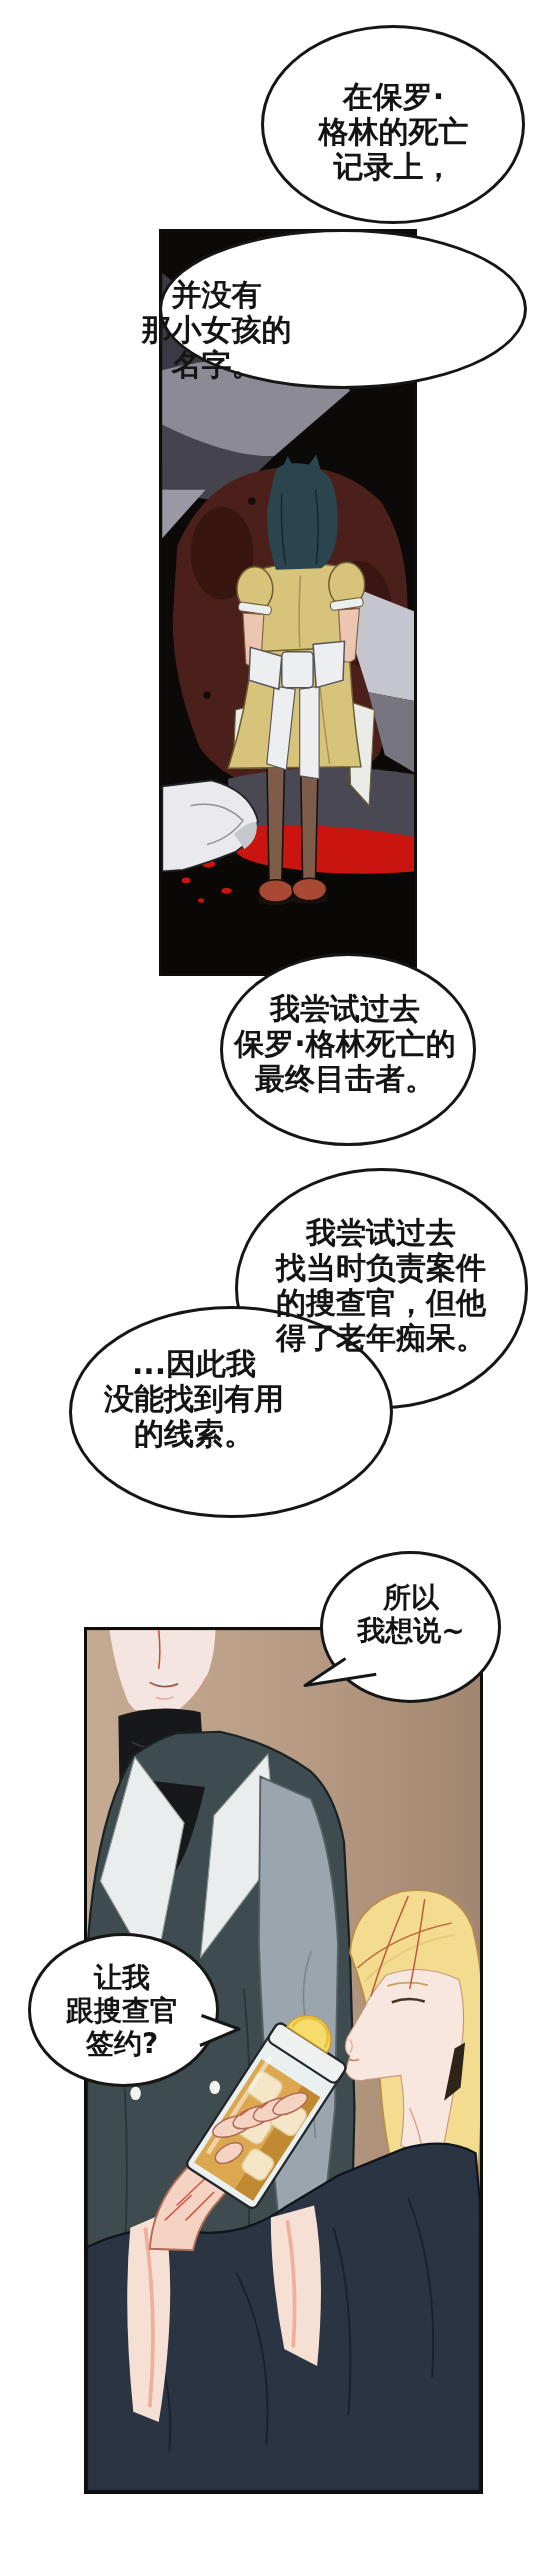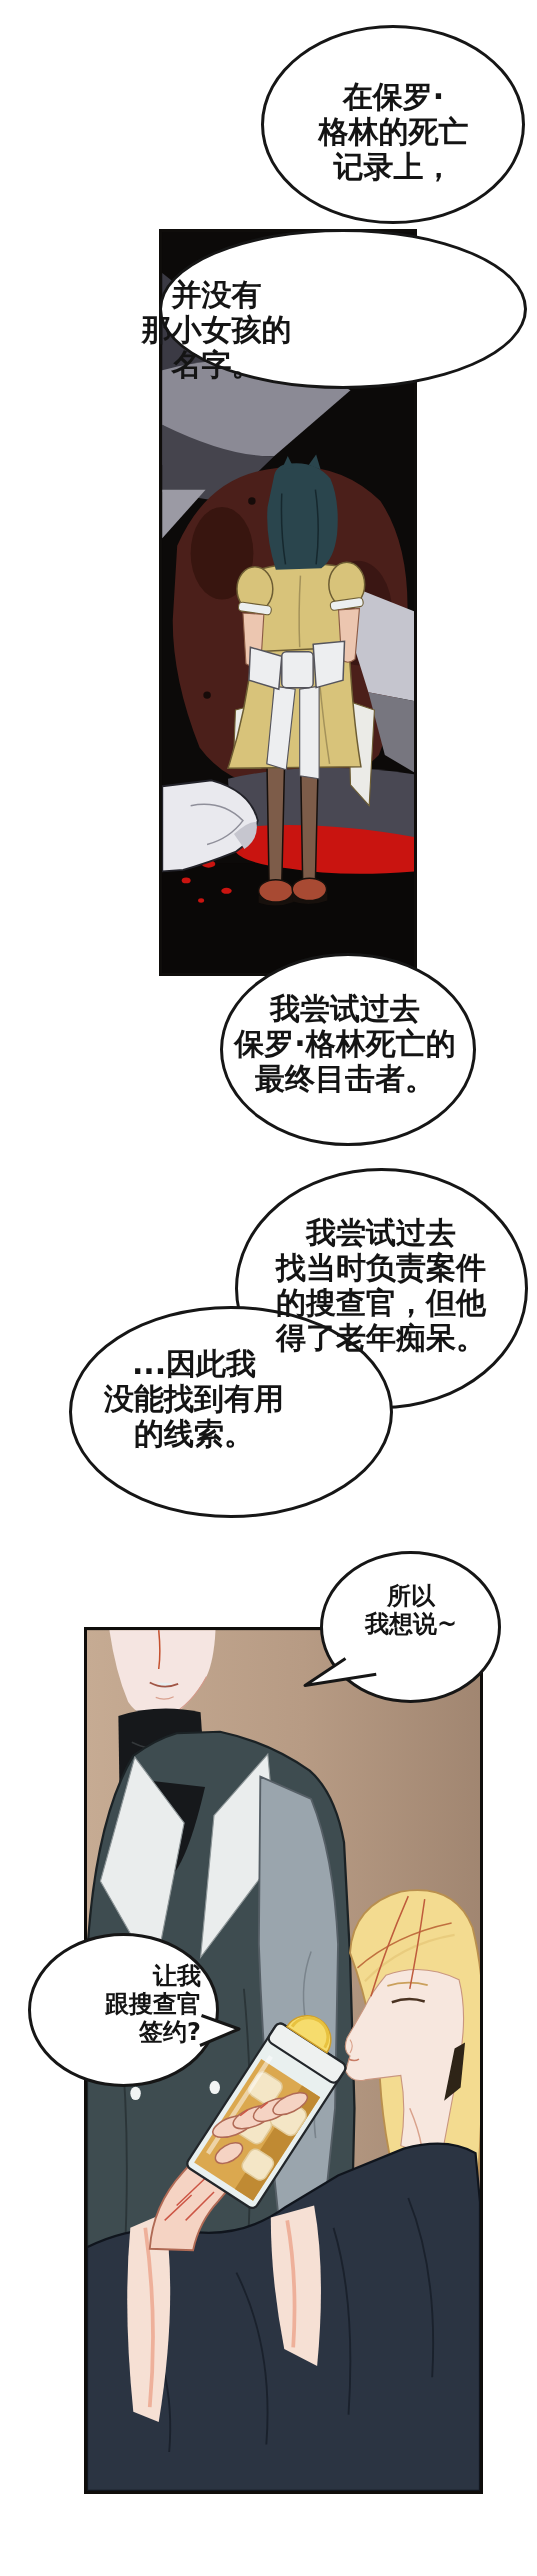--- a/index.html
+++ b/index.html
@@ -2,21 +2,21 @@
 <html style="font-size:12px"><head>
 <meta charset="utf-8">
 <style>
   html,body{margin:0;padding:0;background:#ffffff;}
   body{width:538px;height:2576px;position:relative;overflow:hidden;
        font-family:"DejaVu Sans","Liberation Sans",sans-serif;}
   .bubble{position:absolute;background:#ffffff;border:3px solid #161616;border-radius:50%;box-sizing:border-box;}
   .btext{position:absolute;color:#141414;font-weight:700;text-align:center;
          white-space:pre-line;line-height:1.17;letter-spacing:0;}
   .fs40{font-size:30px;}
-  .fs38{font-size:24px;}
+  .fs38{font-size:28px;}
   .panel{position:absolute;border:3px solid #0f0d0b;box-sizing:border-box;overflow:hidden;background:#0c0a09;}
   .tailsvg{position:absolute;overflow:visible;}
 </style>
 </head>
 <body>
 
 <div class="panel" style="left:159px;top:229px;width:258px;height:747px;">
 <svg width="253" height="741" viewBox="0 0 338 992" xmlns="http://www.w3.org/2000/svg">
   <rect width="338" height="992" fill="#0c0a09"></rect>
 
@@ -205,16 +205,16 @@
 <svg class="tailsvg" style="left:299px;top:1651px;" width="90" height="45" xmlns="http://www.w3.org/2000/svg" viewBox="0 0 120 60">
   <path d="M62,10 L8,46 L103,31" fill="#ffffff" stroke="#161616" stroke-width="4" stroke-linejoin="round"></path>
 </svg>
 <div class="btext fs38" style="left:332px;top:1582px;width:158px;">所以
 我想说~</div>
 
 <div class="bubble" style="left:28px;top:1933px;width:191px;height:154px;"></div>
 <svg class="tailsvg" style="left:191px;top:2011px;" width="60" height="45" xmlns="http://www.w3.org/2000/svg" viewBox="0 0 80 60">
   <path d="M14,6 L64,24 L12,46" fill="#ffffff" stroke="#161616" stroke-width="4" stroke-linejoin="round"></path>
 </svg>
-<div class="btext fs38" style="left:43px;top:1962px;width:158px;text-align:right;">让我
+<div class="btext fs38" style="left:43px;top:1962px;width:158px;">让我
 跟搜查官
 签约?</div>
 
 
 </body></html>

